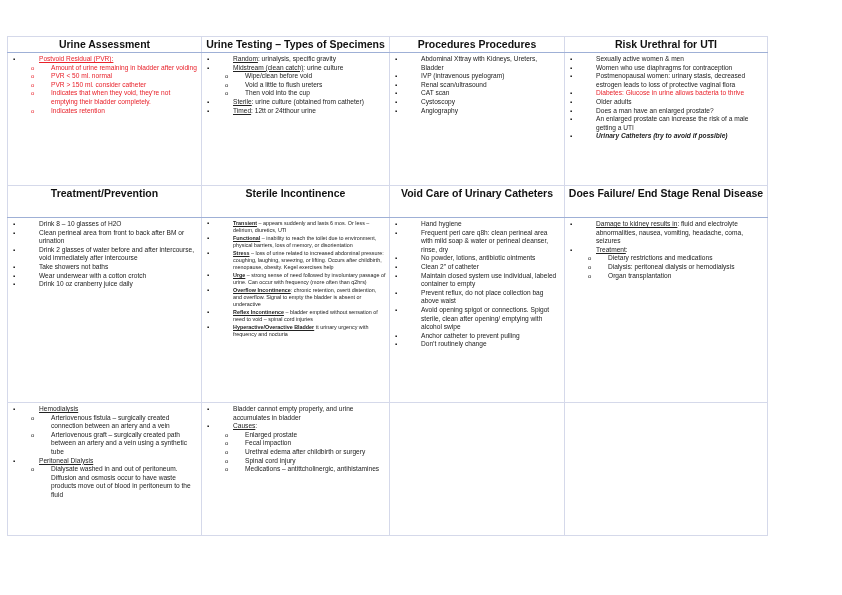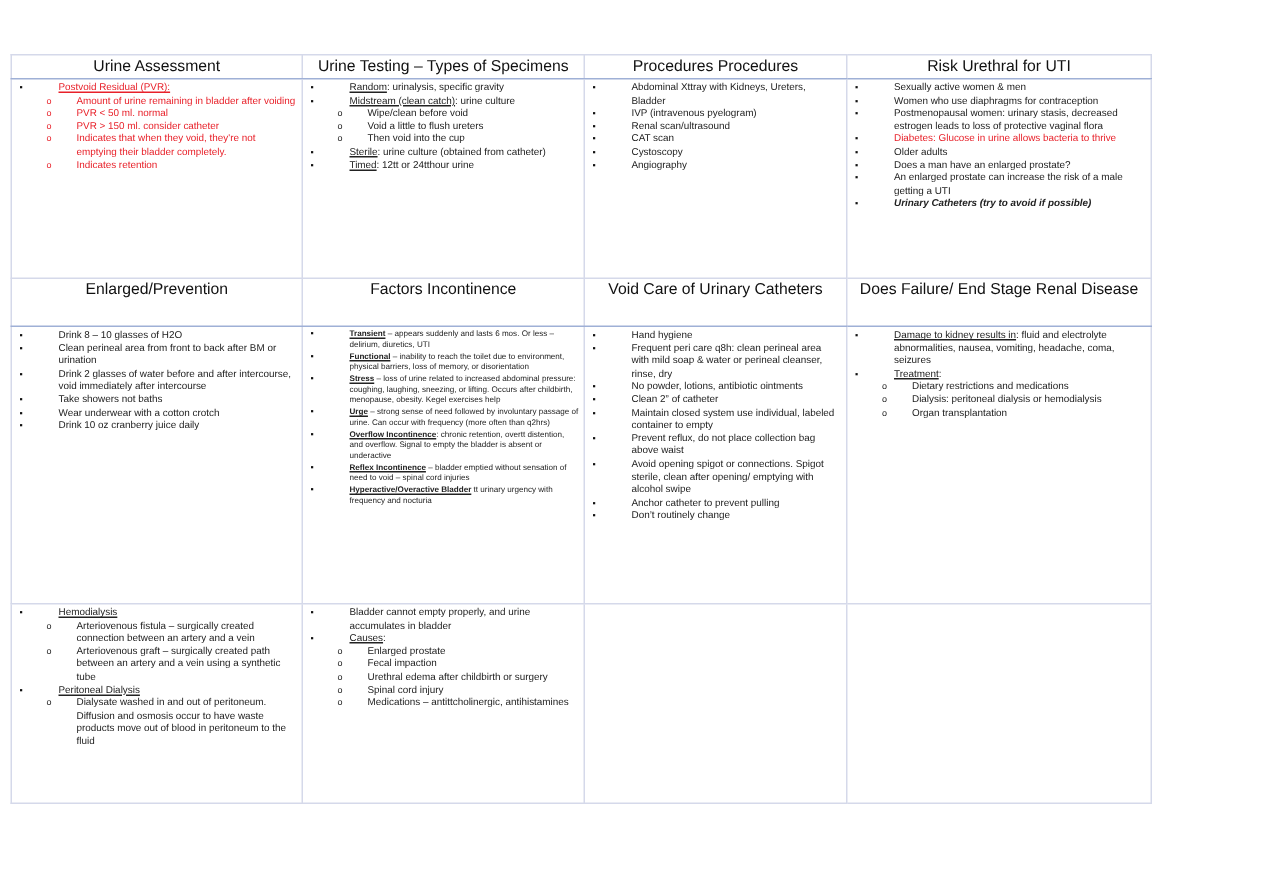--- a/index.html
+++ b/index.html
@@ -1,21 +1,21 @@
 <!DOCTYPE html>
 <html><head>
 <meta charset="utf-8">
 <style>
   html, body { margin: 0; padding: 0; background: #ffffff; }
   body { width: 842px; height: 595px; position: relative; overflow: hidden;
          font-family: "Liberation Sans", sans-serif; color: #222; }
   .grid { position: absolute; left: 7px; top: 36px; width: 760px;
           border-collapse: collapse; table-layout: fixed; }
   .grid td { border: 1px solid #d5d9ea; vertical-align: top; padding: 0 3px 0 3px; }
-  .grid td.hd { text-align: center; font-weight: normal; font-size: 10.5px; color: #111;
+  .grid td.hd { text-align: center; font-weight: bold; font-size: 10.5px; color: #111;
                 border-bottom: 1.5px solid #9fb0d6; padding: 1px 3px 1px 3px; line-height: 13px; }
   .grid td.hd.tall { height: 29px; vertical-align: top; }
   .grid td.body { font-size: 6.6px; line-height: 8.6px; padding-top: 2px; padding-bottom: 2px; }
   .grid td.small { font-size: 5.4px; line-height: 7.4px; }
   ul { margin: 0; padding: 0; list-style: none; }
   li { position: relative; }
   li.l1 { padding-left: 28px; }
   li.l1::before { content: "\25AA"; position: absolute; left: 2px; top: 0; font-size: 6px; color: #111; }
   li.l2 { padding-left: 40px; }
   li.l2::before { content: "o"; position: absolute; left: 20px; top: 0; font-size: 6px; }
@@ -80,22 +80,22 @@
             <li class="l1"><span>Postmenopausal women: urinary stasis, decreased estrogen leads to loss of protective vaginal flora</span></li>
             <li class="l1 red"><span>Diabetes: Glucose in urine allows bacteria to thrive</span></li>
             <li class="l1"><span>Older adults</span></li>
             <li class="l1"><span>Does a man have an enlarged prostate?</span></li>
             <li class="l1"><span>An enlarged prostate can increase the risk of a male getting a UTI</span></li>
             <li class="l1 bi"><span>Urinary Catheters (try to avoid if possible)</span></li>
           </ul>
         </td>
   </tr>
   <tr>
-    <td class="hd tall">Enlarged/Prevention</td>
-    <td class="hd tall">Factors Incontinence</td>
+    <td class="hd tall">Treatment/Prevention</td>
+    <td class="hd tall">Sterile Incontinence</td>
     <td class="hd tall">Void Care of Urinary Catheters</td>
     <td class="hd tall">Does Failure/ End Stage Renal Disease</td>
   </tr>
   <tr>
     <td class="body" style="height:180px">
           <ul>
             <li class="l1"><span>Drink 8 – 10 glasses of H2O</span></li>
             <li class="l1"><span>Clean perineal area from front to back after BM or urination</span></li>
             <li class="l1"><span>Drink 2 glasses of water before and after intercourse, void immediately after intercourse</span></li>
             <li class="l1"><span>Take showers not baths</span></li>

